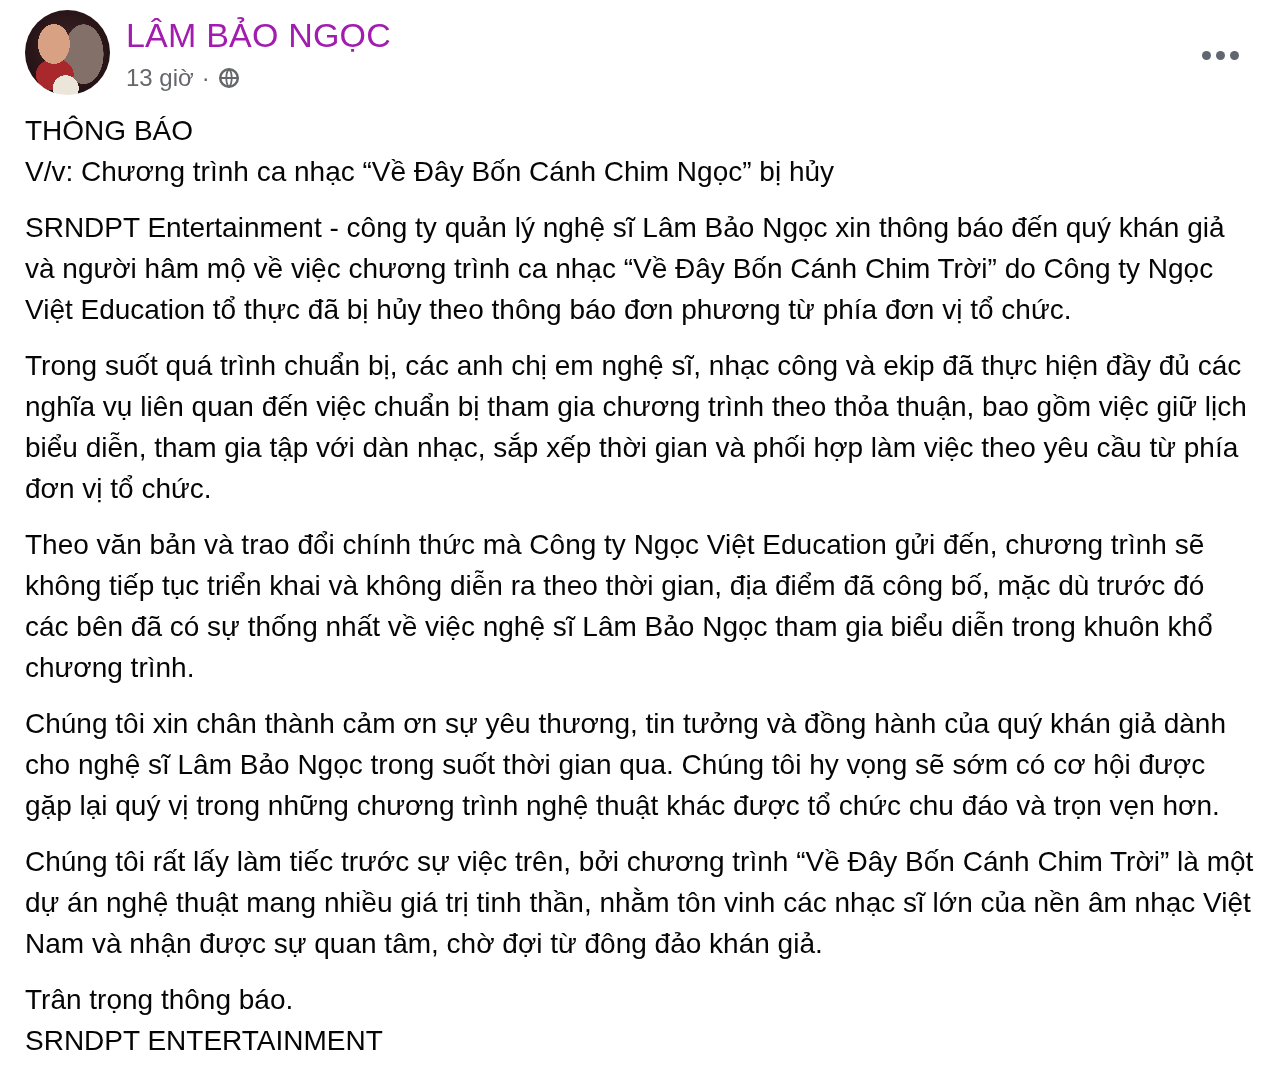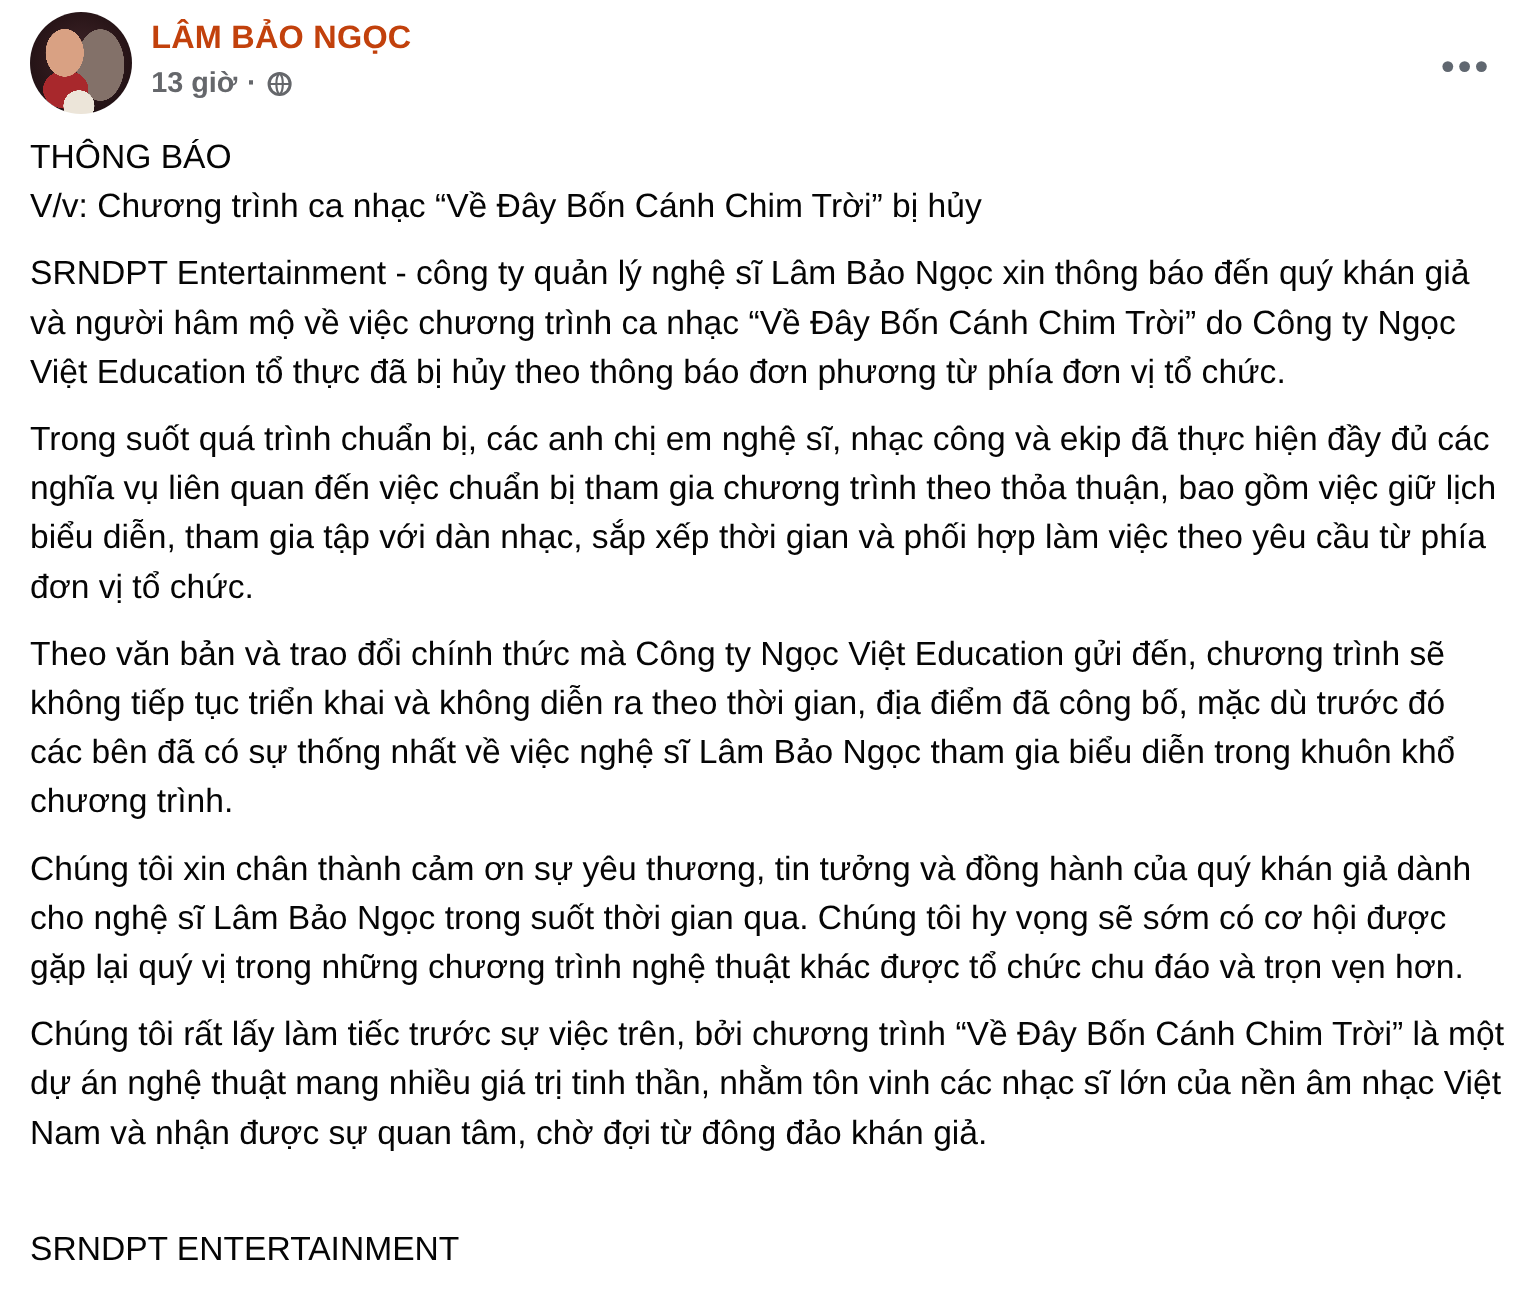--- a/index.html
+++ b/index.html
@@ -33,34 +33,33 @@
       radial-gradient(ellipse 19px 16px at 35% 76%, #a8282c 0 99%, transparent 100%),
       radial-gradient(ellipse 20px 30px at 69% 52%, #837169 0 99%, transparent 100%),
       radial-gradient(circle at 50% 45%, #40262a 0%, #2a1619 55%, #170d10 100%);
     background-color: #1d1114;
   }
   .header-meta {
     margin-left: 16px;
     padding-top: 6px;
   }
   .author {
-    font-size: 27px;
-    font-weight: bold;
-    color: #c2410c;
+    font-size: 34px;
+    font-weight: normal;
+    color: #a21caf;
     letter-spacing: 0.2px;
     cursor: pointer;
   }
   .meta-row {
     display: flex;
     align-items: center;
     gap: 8px;
     margin-top: 9px;
     font-size: 24px;
     color: #65676B;
-    font-weight: bold;
   }
   .meta-row .timestamp { cursor: pointer; }
   .globe { display: inline-flex; align-items: center; }
   .menu {
     position: absolute;
     right: 8px;
     top: 33px;
     display: flex;
     gap: 5px;
     padding: 8px;
@@ -103,22 +102,22 @@
       </div>
     </div>
     <div class="menu" title="">
       <span class="dot"></span>
       <span class="dot"></span>
       <span class="dot"></span>
     </div>
   </div>
 
   <div class="post-body">
-    <p><span>THÔNG BÁO</span><br><span>V/v: Chương trình ca nhạc “Về Đây Bốn Cánh Chim Trời” bị hủy</span></p>
+    <p><span>THÔNG BÁO</span><br><span>V/v: Chương trình ca nhạc “Về Đây Bốn Cánh Chim Ngọc” bị hủy</span></p>
     <p>SRNDPT Entertainment - công ty quản lý nghệ sĩ Lâm Bảo Ngọc xin thông báo đến quý khán giả và người hâm mộ về việc chương trình ca nhạc “Về Đây Bốn Cánh Chim Trời” do Công ty Ngọc Việt Education tổ thực đã bị hủy theo thông báo đơn phương từ phía đơn vị tổ chức.</p>
     <p>Trong suốt quá trình chuẩn bị, các anh chị em nghệ sĩ, nhạc công và ekip đã thực hiện đầy đủ các nghĩa vụ liên quan đến việc chuẩn bị tham gia chương trình theo thỏa thuận, bao gồm việc giữ lịch biểu diễn, tham gia tập với dàn nhạc, sắp xếp thời gian và phối hợp làm việc theo yêu cầu từ phía đơn vị tổ chức.</p>
     <p>Theo văn bản và trao đổi chính thức mà Công ty Ngọc Việt Education gửi đến, chương trình sẽ không tiếp tục triển khai và không diễn ra theo thời gian, địa điểm đã công bố, mặc dù trước đó các bên đã có sự thống nhất về việc nghệ sĩ Lâm Bảo Ngọc tham gia biểu diễn trong khuôn khổ chương trình.</p>
     <p>Chúng tôi xin chân thành cảm ơn sự yêu thương, tin tưởng và đồng hành của quý khán giả dành cho nghệ sĩ Lâm Bảo Ngọc trong suốt thời gian qua. Chúng tôi hy vọng sẽ sớm có cơ hội được gặp lại quý vị trong những chương trình nghệ thuật khác được tổ chức chu đáo và trọn vẹn hơn.</p>
     <p>Chúng tôi rất lấy làm tiếc trước sự việc trên, bởi chương trình “Về Đây Bốn Cánh Chim Trời” là một dự án nghệ thuật mang nhiều giá trị tinh thần, nhằm tôn vinh các nhạc sĩ lớn của nền âm nhạc Việt Nam và nhận được sự quan tâm, chờ đợi từ đông đảo khán giả.</p>
-    <p><br><span>SRNDPT ENTERTAINMENT</span></p>
+    <p><span>Trân trọng thông báo.</span><br><span>SRNDPT ENTERTAINMENT</span></p>
   </div>
 
 </div>
 
 </body></html>

